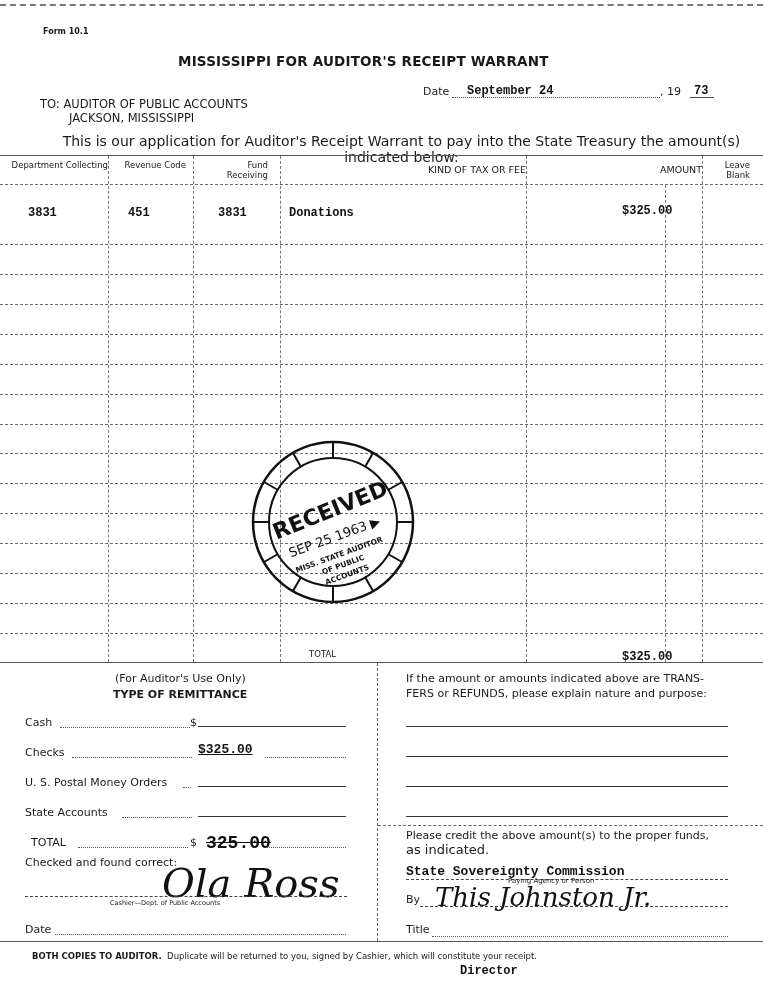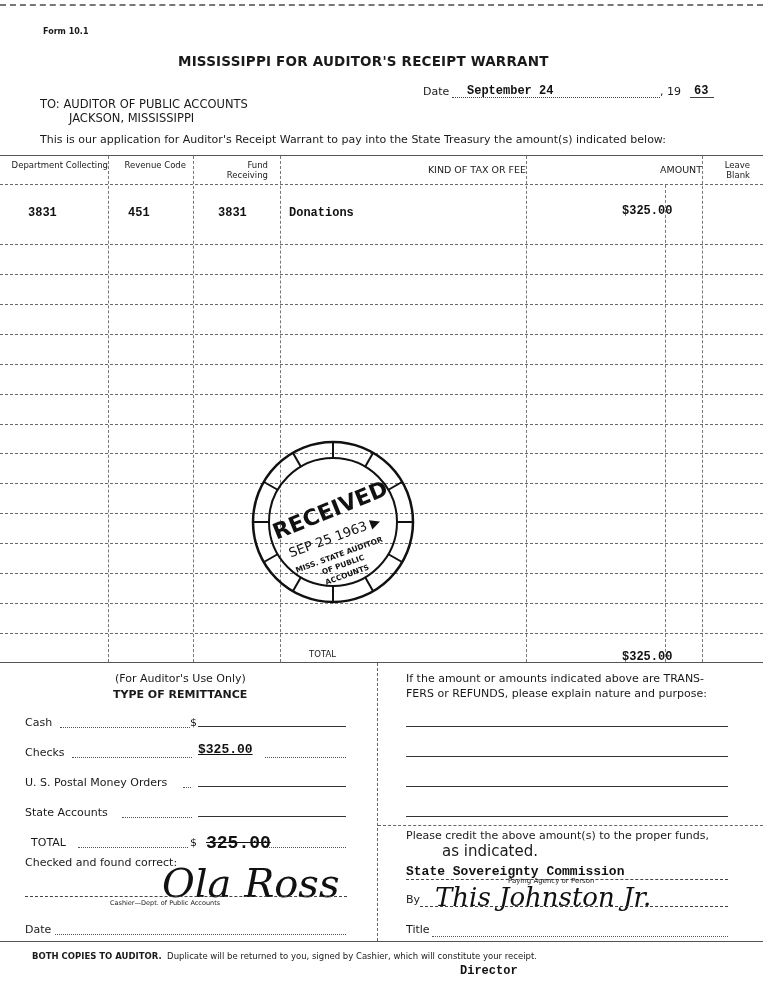--- a/index.html
+++ b/index.html
@@ -14,21 +14,21 @@
   .form-no { left:43px; top:27px; font-size:8px; font-weight:bold; }
   .title { left:178px; top:53px; font-size:13.5px; font-weight:bold; letter-spacing:0.2px; }
   .date-label { left:423px; top:85px; font-size:11px; }
   .date-val { left:467px; top:84px; font-size:12px; }
   .date-line { left:452px; top:97px; width:208px; border-top:1px dotted #444; }
   .comma19 { left:660px; top:85px; font-size:11px; }
   .year-val { left:694px; top:84px; font-size:12px; }
   .year-line { left:690px; top:97px; width:24px; border-top:1px solid #444; }
   .to1 { left:40px; top:97px; font-size:11.5px; }
   .to2 { left:69px; top:111px; font-size:11.5px; }
-  .intro { left:40px; top:133px; font-size:11px; }
+  .intro { left:40px; top:133px; font-size:14px;text-align:center; }
   .th { position:absolute; font-size:8.5px; text-align:right; line-height:10px; }
   .th-big { font-size:9.5px; }
   .cell { position:absolute; font-size:12px; }
   .rem-label { position:absolute; font-size:11px; }
   .dots { position:absolute; border-top:1px dotted #555; }
   .sline { position:absolute; border-top:1px solid #333; }
   .stamp { position:absolute; left:248px; top:437px; width:170px; height:170px; }
   .footer { left:32px; top:951px; font-size:8.5px; }
   .sig { position:absolute; font-family:"DejaVu Serif", serif; font-style:italic; color:#111; }
 </style>
@@ -38,21 +38,21 @@
 <div class="topedge"></div>
 
 <div class="abs form-no">Form 10.1</div>
 <div class="abs title">MISSISSIPPI FOR AUDITOR'S RECEIPT WARRANT</div>
 
 <div class="abs date-label">Date</div>
 <div class="abs date-line"></div>
 <div class="abs mono date-val">September 24</div>
 <div class="abs comma19">, 19</div>
 <div class="abs year-line"></div>
-<div class="abs mono year-val">63</div>
+<div class="abs mono year-val">73</div>
 
 <div class="abs to1">TO:  AUDITOR OF PUBLIC ACCOUNTS</div>
 <div class="abs to2">JACKSON, MISSISSIPPI</div>
 <div class="abs intro">This is our application for Auditor's Receipt Warrant to pay into the State Treasury the amount(s) indicated below:</div>
 
 <div>
   <div class="hline solid" style="left:0;top:155px;width:763px;"></div>
   <div class="hline" style="left:0;top:184px;width:763px;"></div>
   <div class="hline" style="left:0;top:244px;width:763px;"></div>
   <div class="hline" style="left:0;top:274px;width:763px;"></div>
@@ -157,21 +157,21 @@
 
 <div class="abs" style="left:406px;top:672px;font-size:11px;">If the amount or amounts indicated above are TRANS-</div>
 <div class="abs" style="left:406px;top:687px;font-size:11px;">FERS or REFUNDS, please explain nature and purpose:</div>
 <div class="sline" style="left:406px;top:726px;width:322px;"></div>
 <div class="sline" style="left:406px;top:756px;width:322px;"></div>
 <div class="sline" style="left:406px;top:786px;width:322px;"></div>
 <div class="sline" style="left:406px;top:816px;width:322px;"></div>
 <div class="hline" style="left:378px;top:825px;width:385px;border-top:1.5px dashed #666;"></div>
 
 <div class="abs" style="left:406px;top:829px;font-size:11px;">Please credit the above amount(s) to the proper funds,</div>
-<div class="abs" style="left:406px;top:842px;font-size:15px;margin-left:36px;">as indicated.</div>
+<div class="abs" style="left:406px;top:842px;font-size:13px;">as indicated.</div>
 <div class="abs mono" style="left:406px;top:864px;font-size:13px;">State Sovereignty Commission</div>
 <div class="sline" style="left:406px;top:879px;width:322px;border-top:1px dashed #444;"></div>
 <div class="abs" style="left:508px;top:877px;font-size:7px;">Paying Agency or Person</div>
 
 <div class="abs" style="left:406px;top:893px;font-size:11px;">By</div>
 <div class="sig" style="left:435px;top:882px;font-size:26px;">This Johnston Jr.</div>
 <div class="sline" style="left:420px;top:906px;width:308px;border-top:1px dashed #444;"></div>
 
 <div class="abs" style="left:406px;top:923px;font-size:11px;">Title</div>
 <div class="abs mono" style="left:460px;top:964px;font-size:12px;">Director</div>

